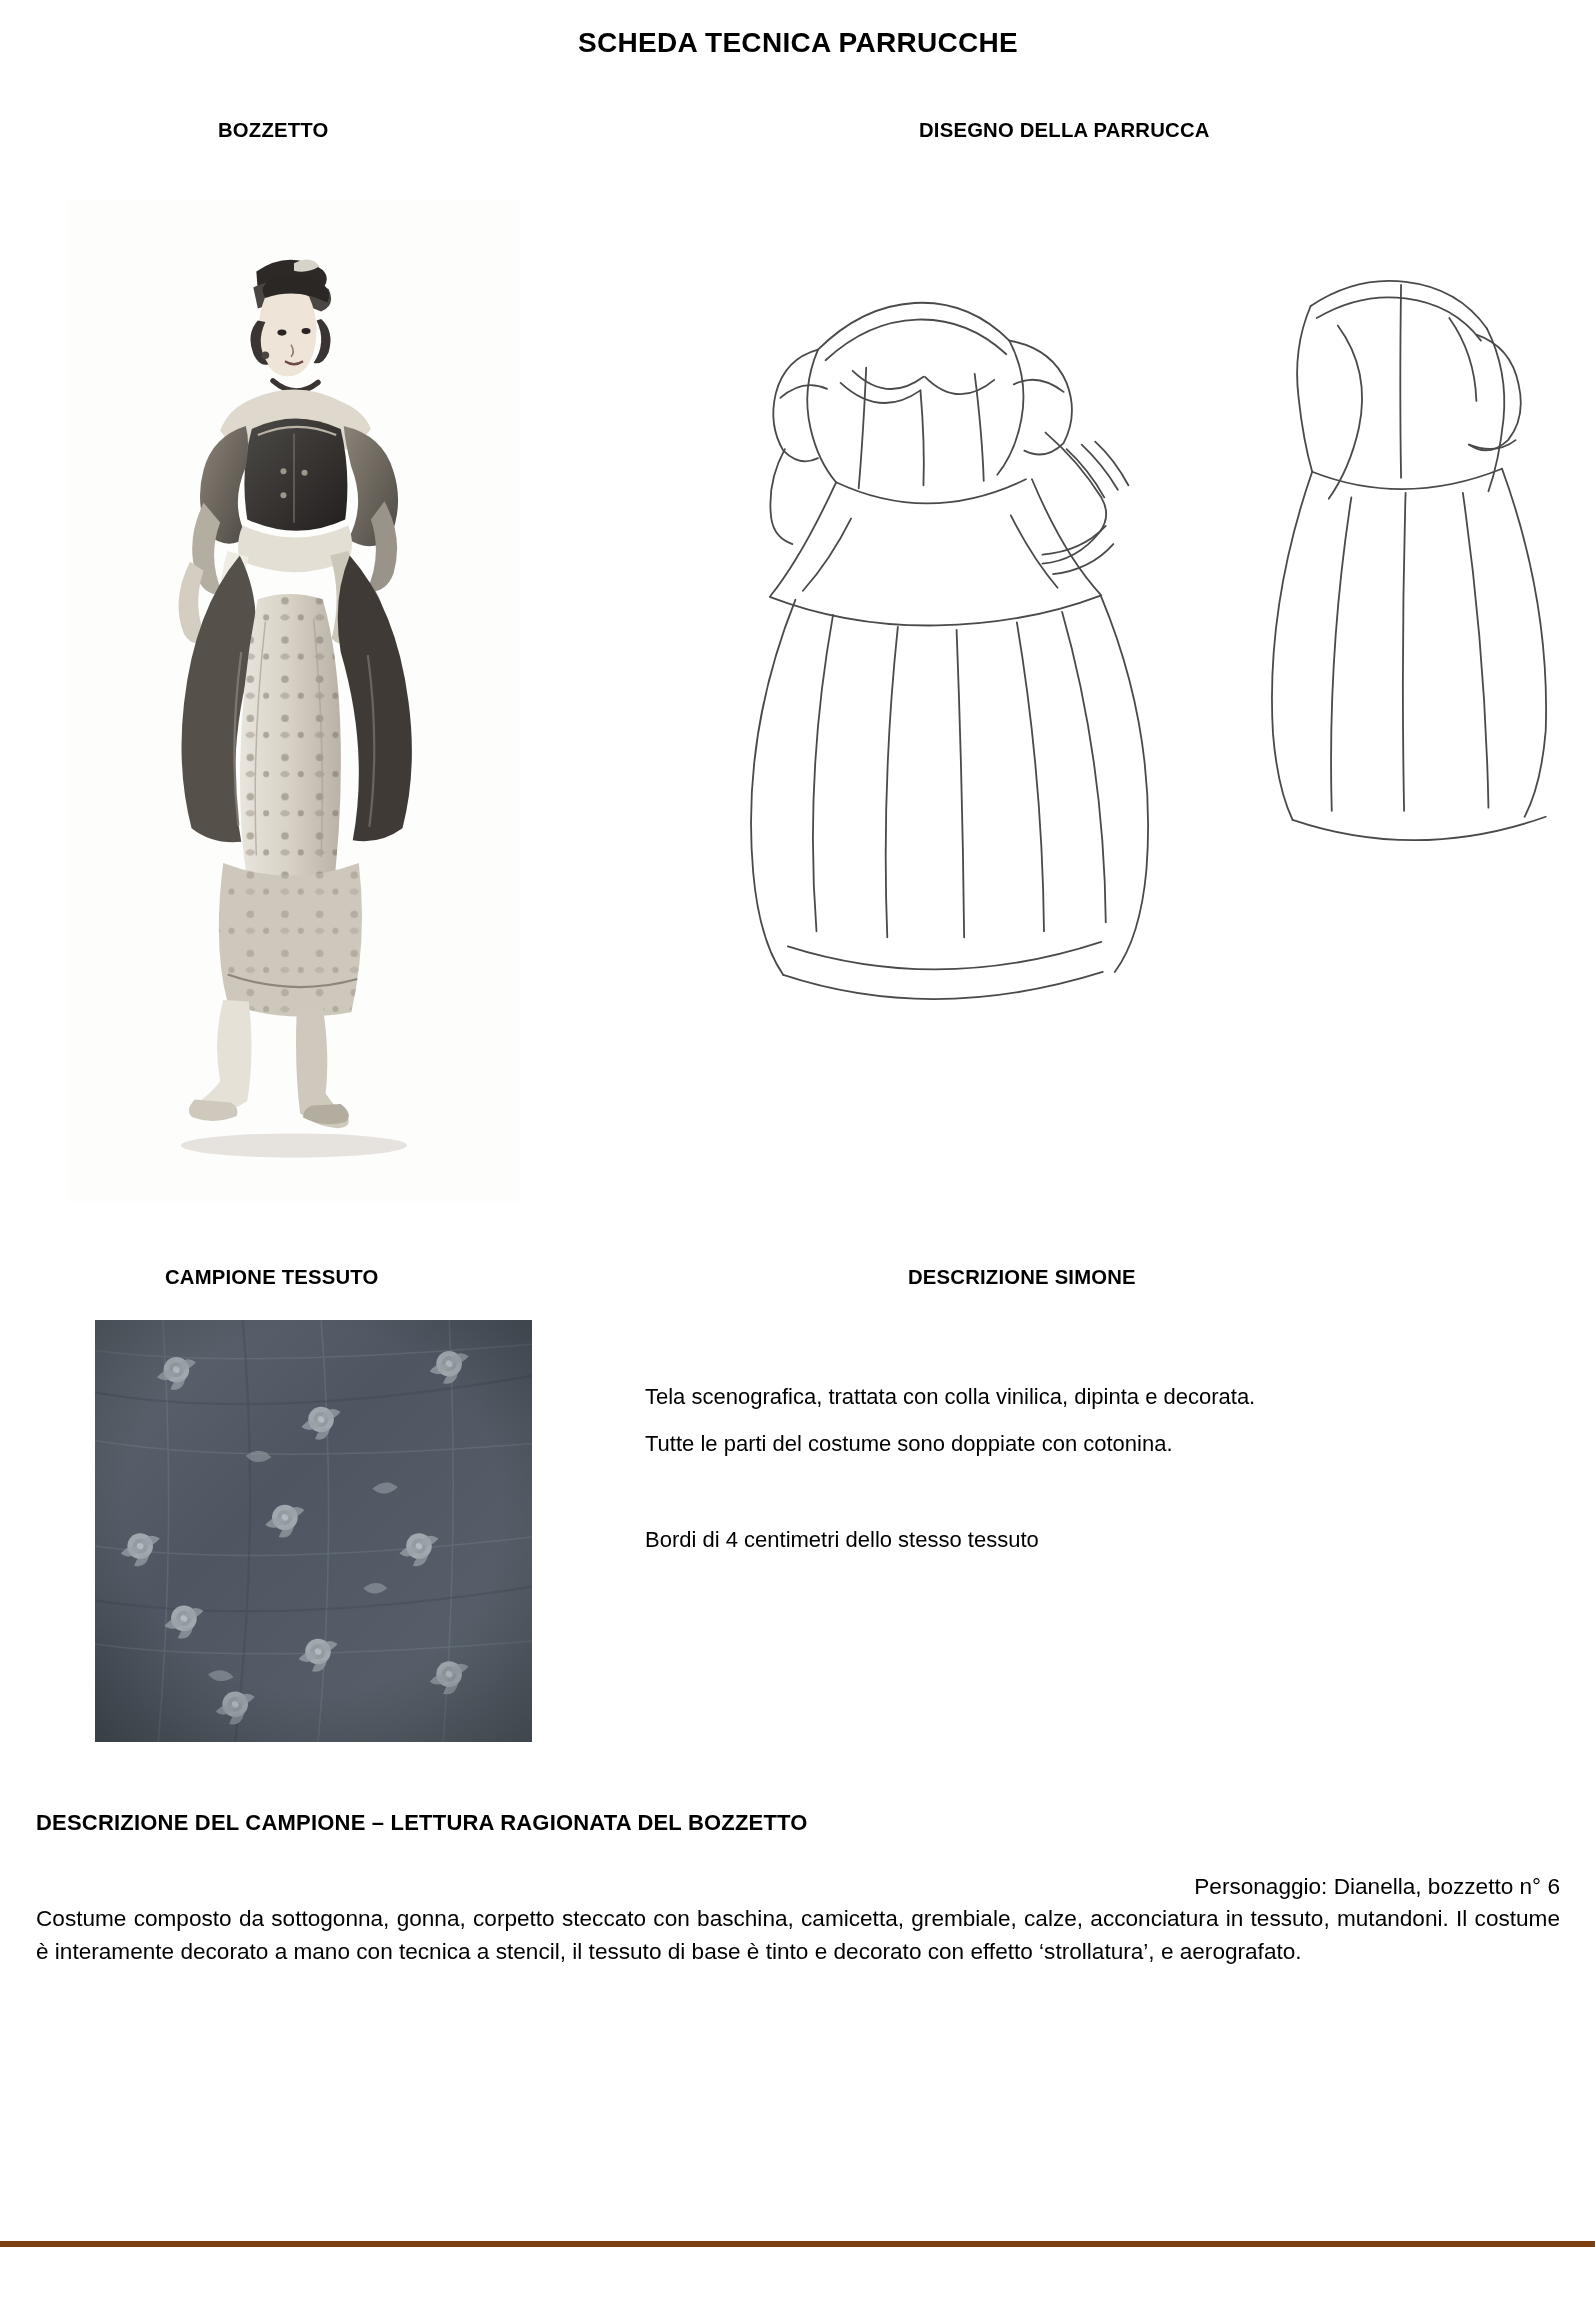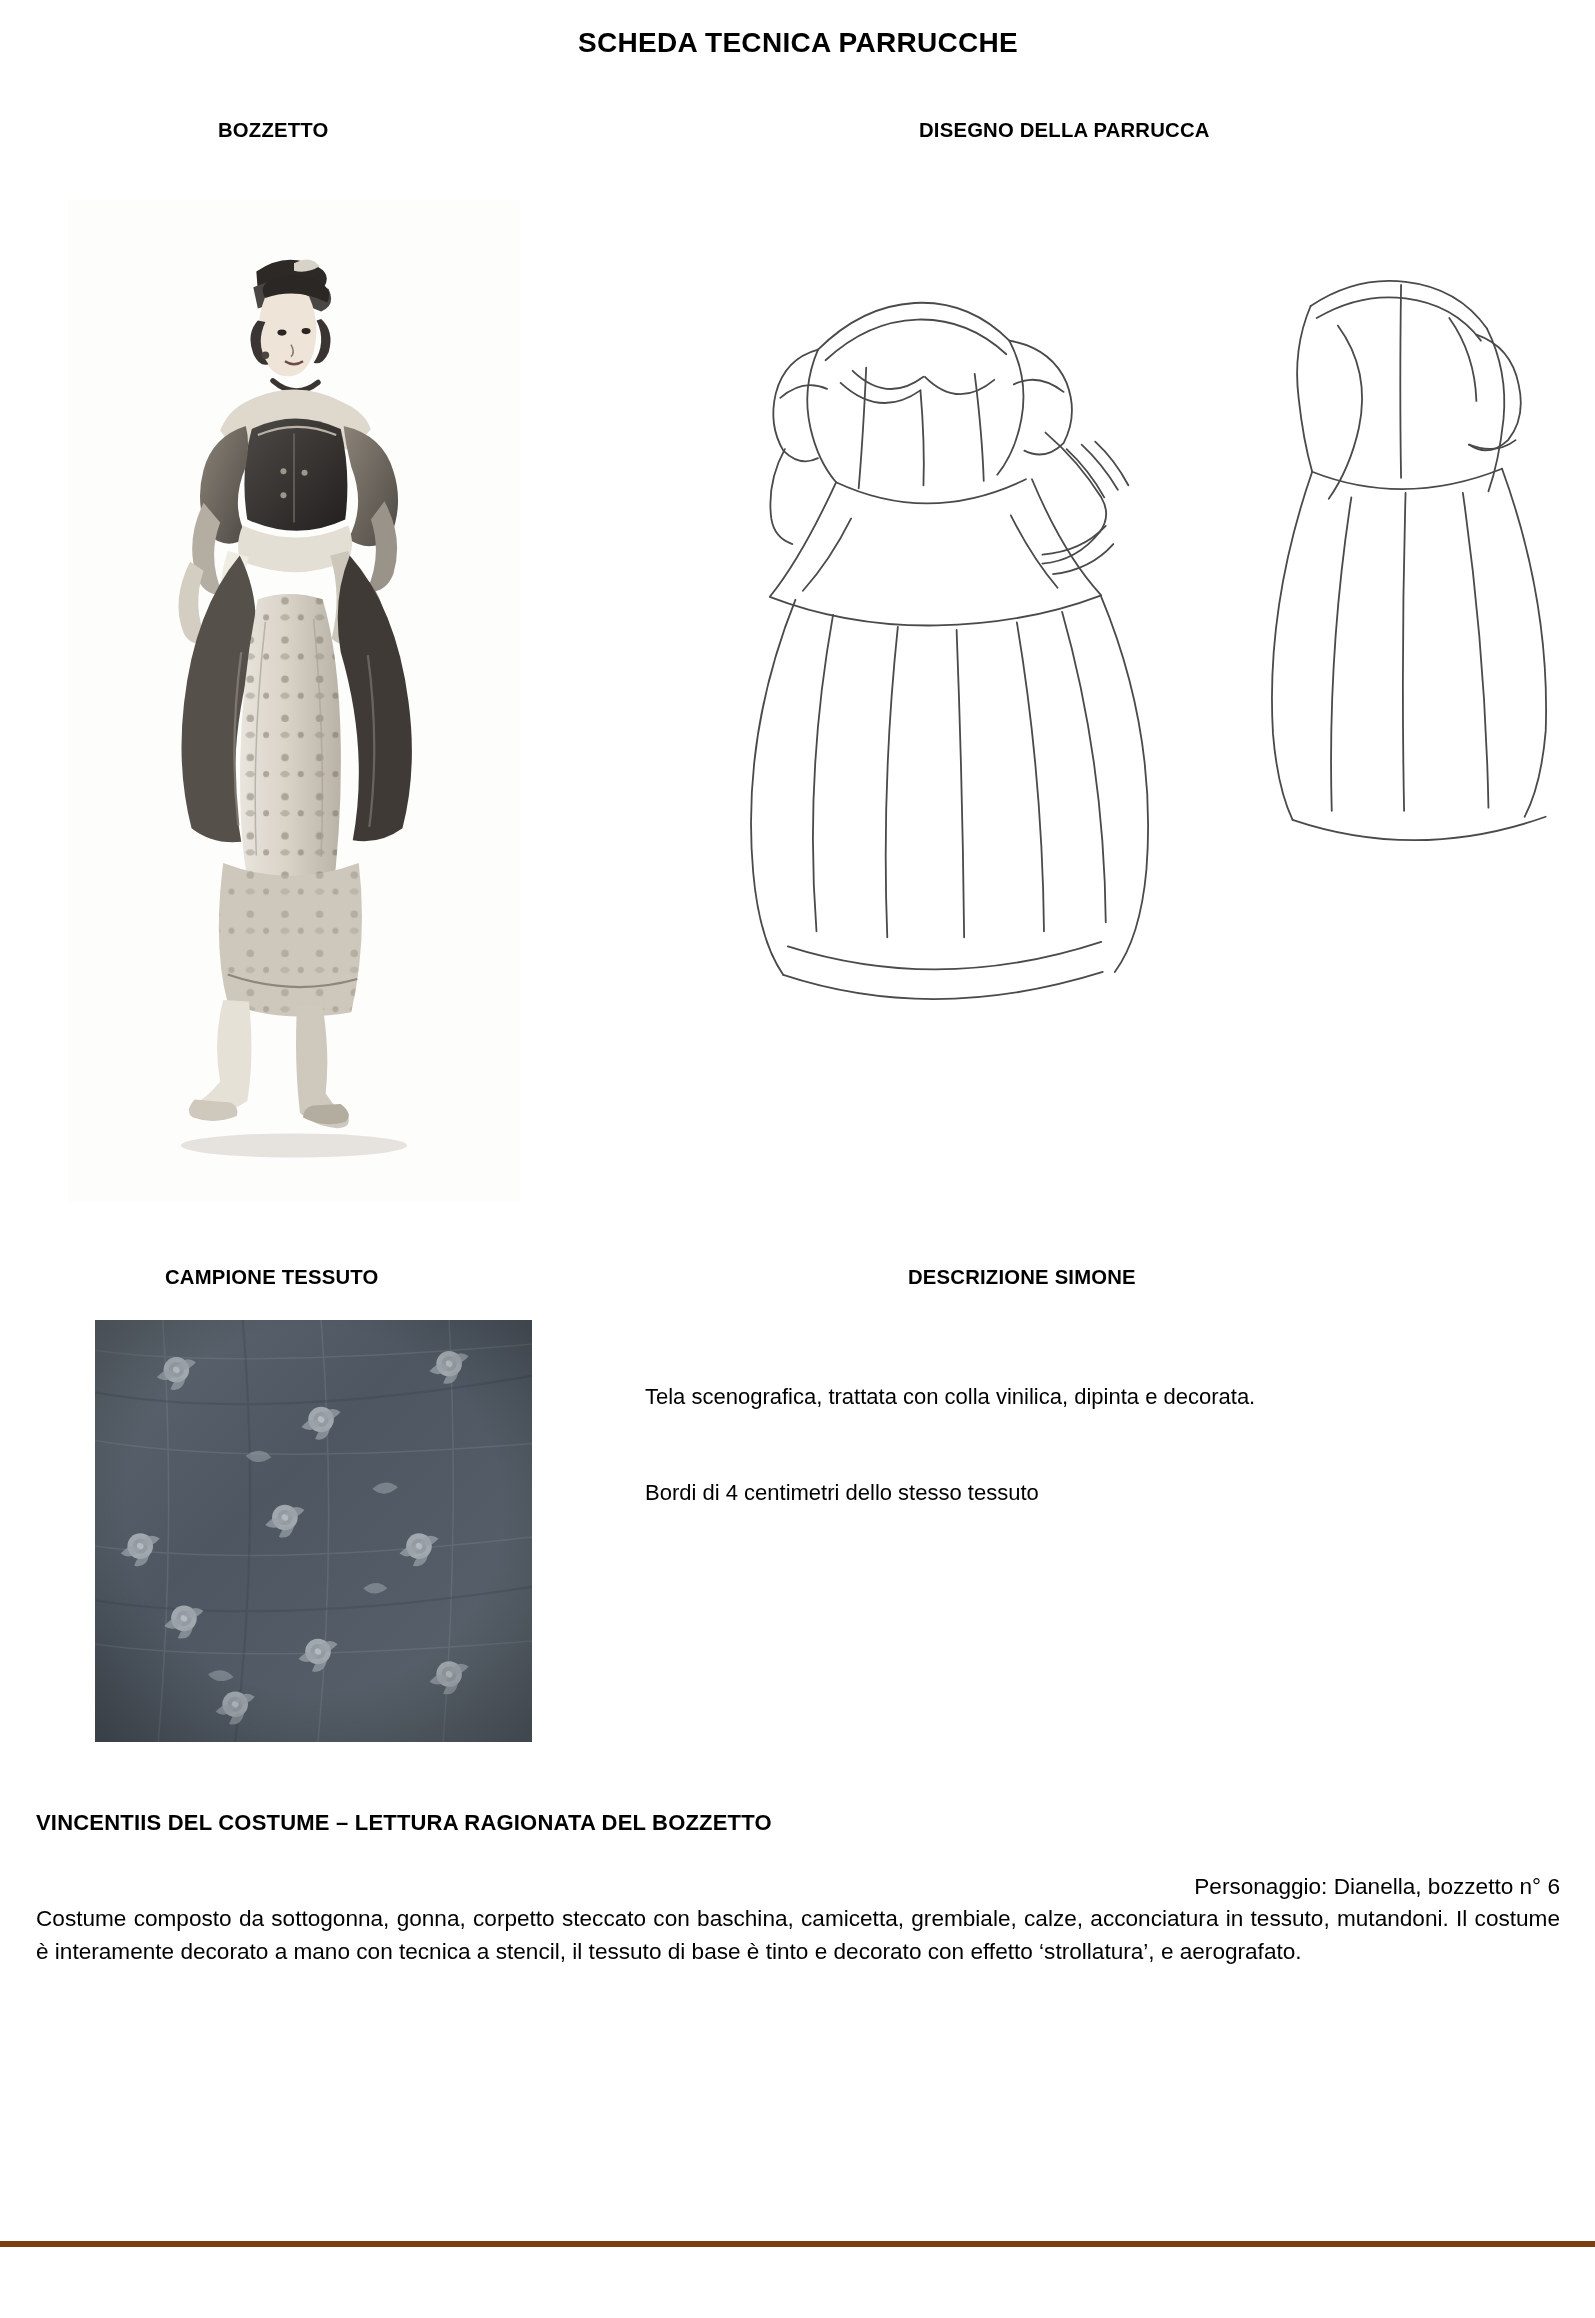--- a/index.html
+++ b/index.html
@@ -406,27 +406,28 @@
           <path d="M150 470 q20 -12 34 4 q-22 12 -34 -4z"></path>
           <path d="M356 356 q18 -14 32 0 q-18 14 -32 0z"></path>
         </g>
 
         <rect x="0" y="0" width="580" height="560" fill="url(#vign)"></rect>
       </svg>
     </div>
 
     <div class="fabric-text">
       <p>Tela scenografica, trattata con colla vinilica, dipinta e decorata.</p>
+      <p>Tutte le parti del costume sono doppiate con cotonina.</p>
       <div class="gap"></div>
       <p>Bordi di 4 centimetri dello stesso tessuto</p>
     </div>
   </div>
 
   <div class="desc-block">
-    <div class="desc-title">VINCENTIIS DEL COSTUME – LETTURA RAGIONATA DEL BOZZETTO</div>
+    <div class="desc-title">DESCRIZIONE DEL CAMPIONE – LETTURA RAGIONATA DEL BOZZETTO</div>
     <div class="desc-body">
       <div class="line-plain">Personaggio: Dianella, bozzetto n° 6</div>
       <div>Costume composto da sottogonna, gonna, corpetto steccato con baschina, camicetta, grembiale, calze, acconciatura in tessuto, mutandoni. Il costume è interamente decorato a mano con tecnica a stencil, il tessuto di base è tinto e decorato con effetto ‘strollatura’, e aerografato.</div>
     </div>
   </div>
 
   <div class="footer-rule"></div>
 
 </div>
 

